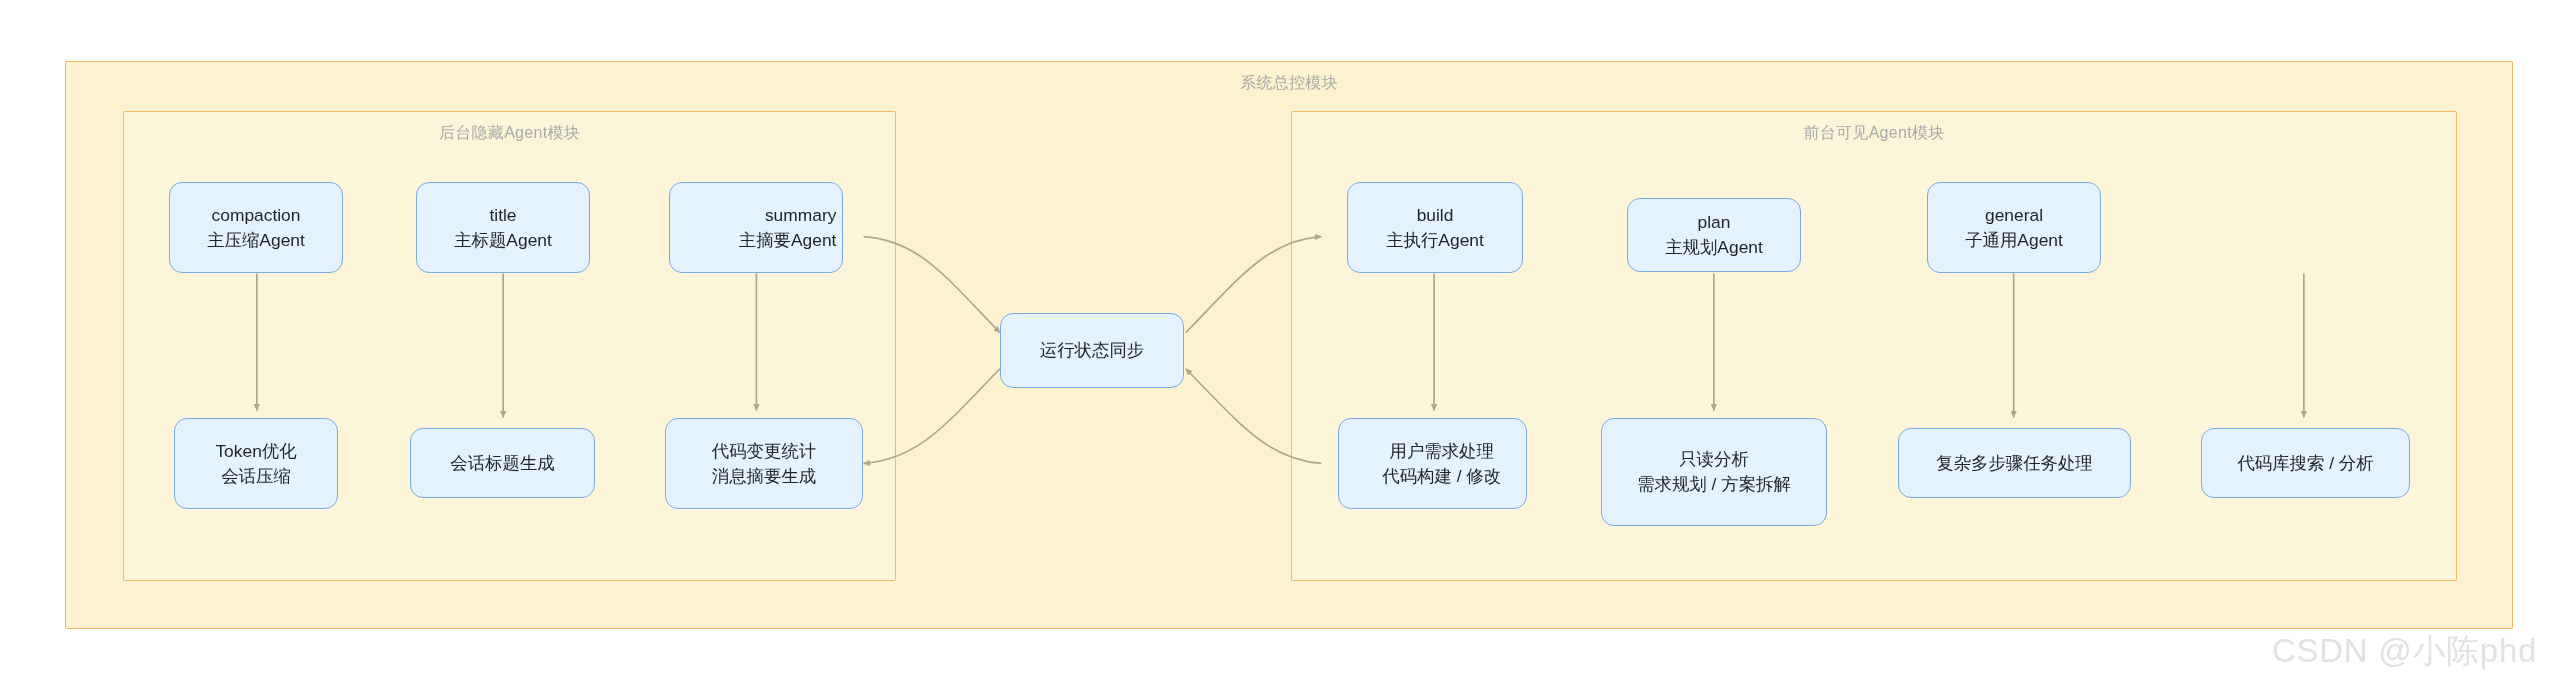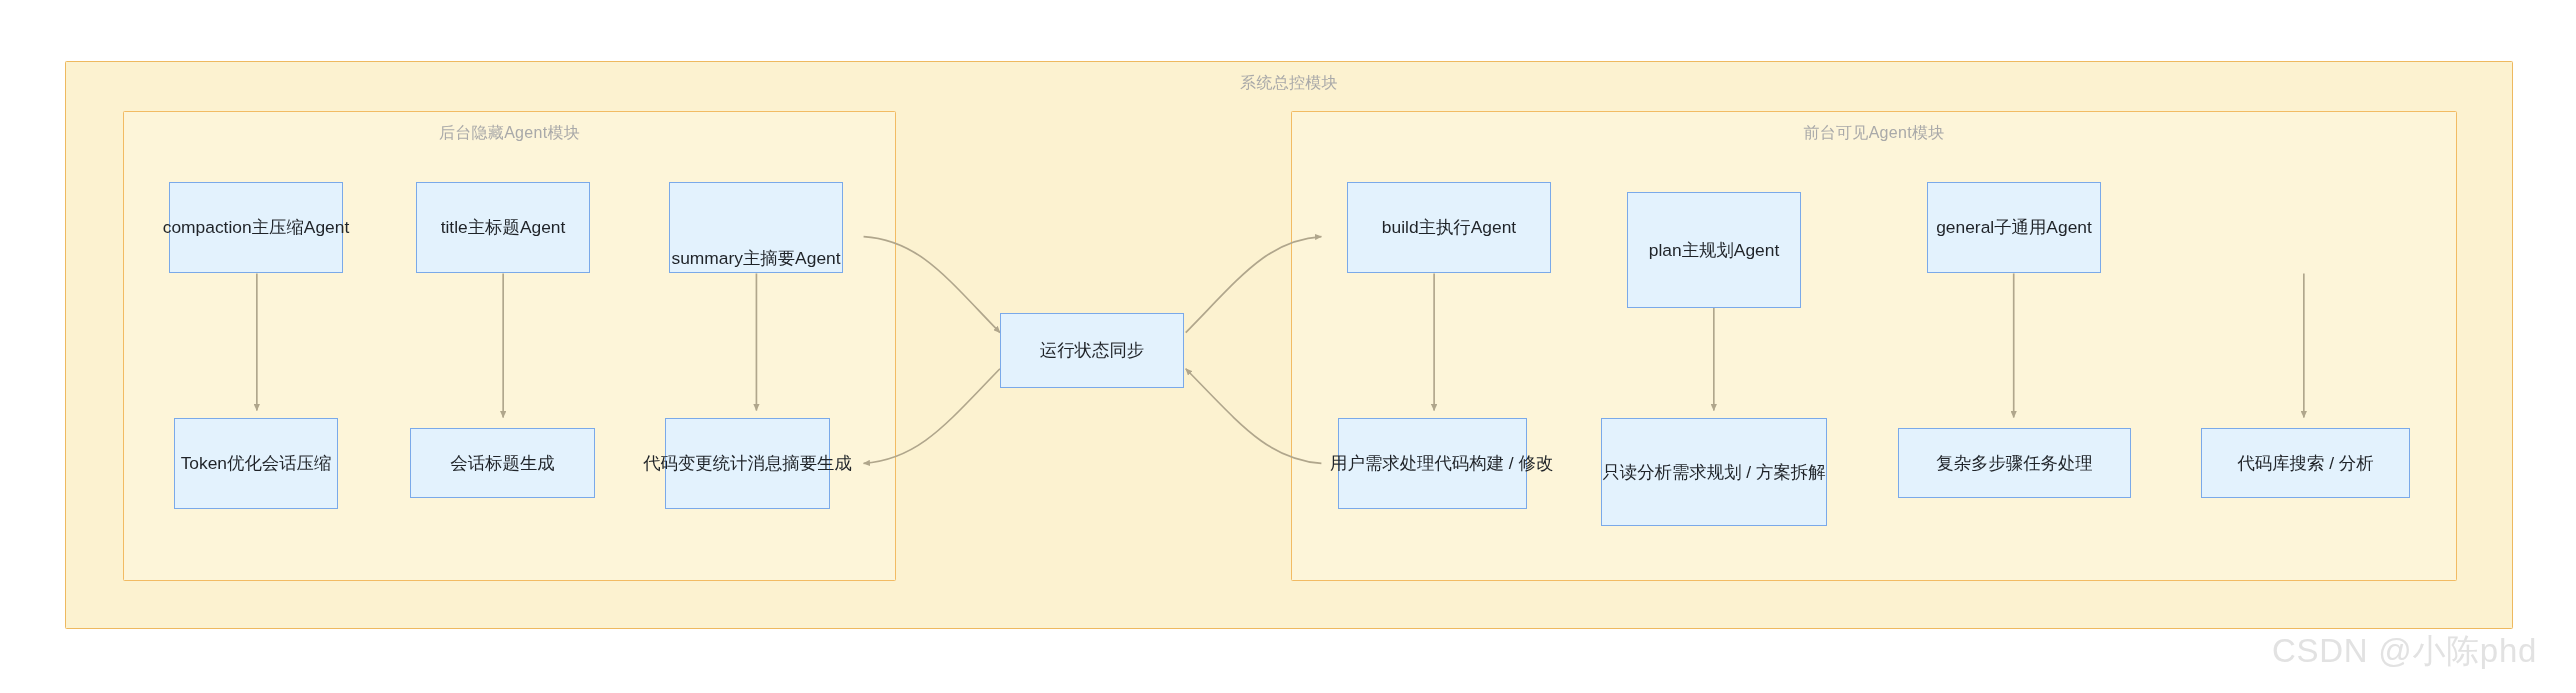--- a/index.html
+++ b/index.html
@@ -77,23 +77,23 @@
   .cluster-outer > .cluster-title { top: 11px; }
   .cluster-left  > .cluster-title { top: 11px; }
   .cluster-right > .cluster-title { top: 11px; }
 
   
   .node {
     position: absolute;
     box-sizing: border-box;
     background: #e3f2fd;
     border: 1.4px solid #7aa9e9;
-    border-radius: 0;
+    border-radius: 13px;
     display: flex;
-    flex-direction: row;
+    flex-direction: column;
     align-items: center;
     justify-content: center;
     color: #1f2328;
     font-size: 17.4px;
     line-height: 1.42;
     text-align: center;
     z-index: 3;
     padding: 1.4px 5.6px;
   }
   .node .line { white-space: nowrap; display: block; }
@@ -168,35 +168,35 @@
 
   <div class="node" style="left:174px; top:418px; width:164px; height:91px;">
     <span class="line">Token优化</span>
     <span class="line">会话压缩</span>
   </div>
 
   <div class="node" style="left:410px; top:428px; width:185px; height:70px;">
     <span class="line">会话标题生成</span>
   </div>
 
-  <div class="node" style="left:665px; top:418px; width:165px; height:91px;">
+  <div class="node" style="left:665px; top:418px; width:198px; height:91px;">
     <span class="line">代码变更统计</span>
     <span class="line">消息摘要生成</span>
   </div>
 
   <div class="node" style="left:1000px; top:313px; width:184px; height:75px;">
     <span class="line">运行状态同步</span>
   </div>
 
-  <div class="node" style="left:1347px; top:182px; width:204px; height:91px;">
+  <div class="node" style="left:1347px; top:182px; width:176px; height:91px;">
     <span class="line">build</span>
     <span class="line">主执行Agent</span>
   </div>
 
-  <div class="node" style="left:1627px; top:192px; width:174px; height:116px;">
+  <div class="node" style="left:1627px; top:198px; width:174px; height:74px;">
     <span class="line">plan</span>
     <span class="line">主规划Agent</span>
   </div>
 
   <div class="node" style="left:1927px; top:182px; width:174px; height:91px;">
     <span class="line">general</span>
     <span class="line">子通用Agent</span>
   </div>
 
 

